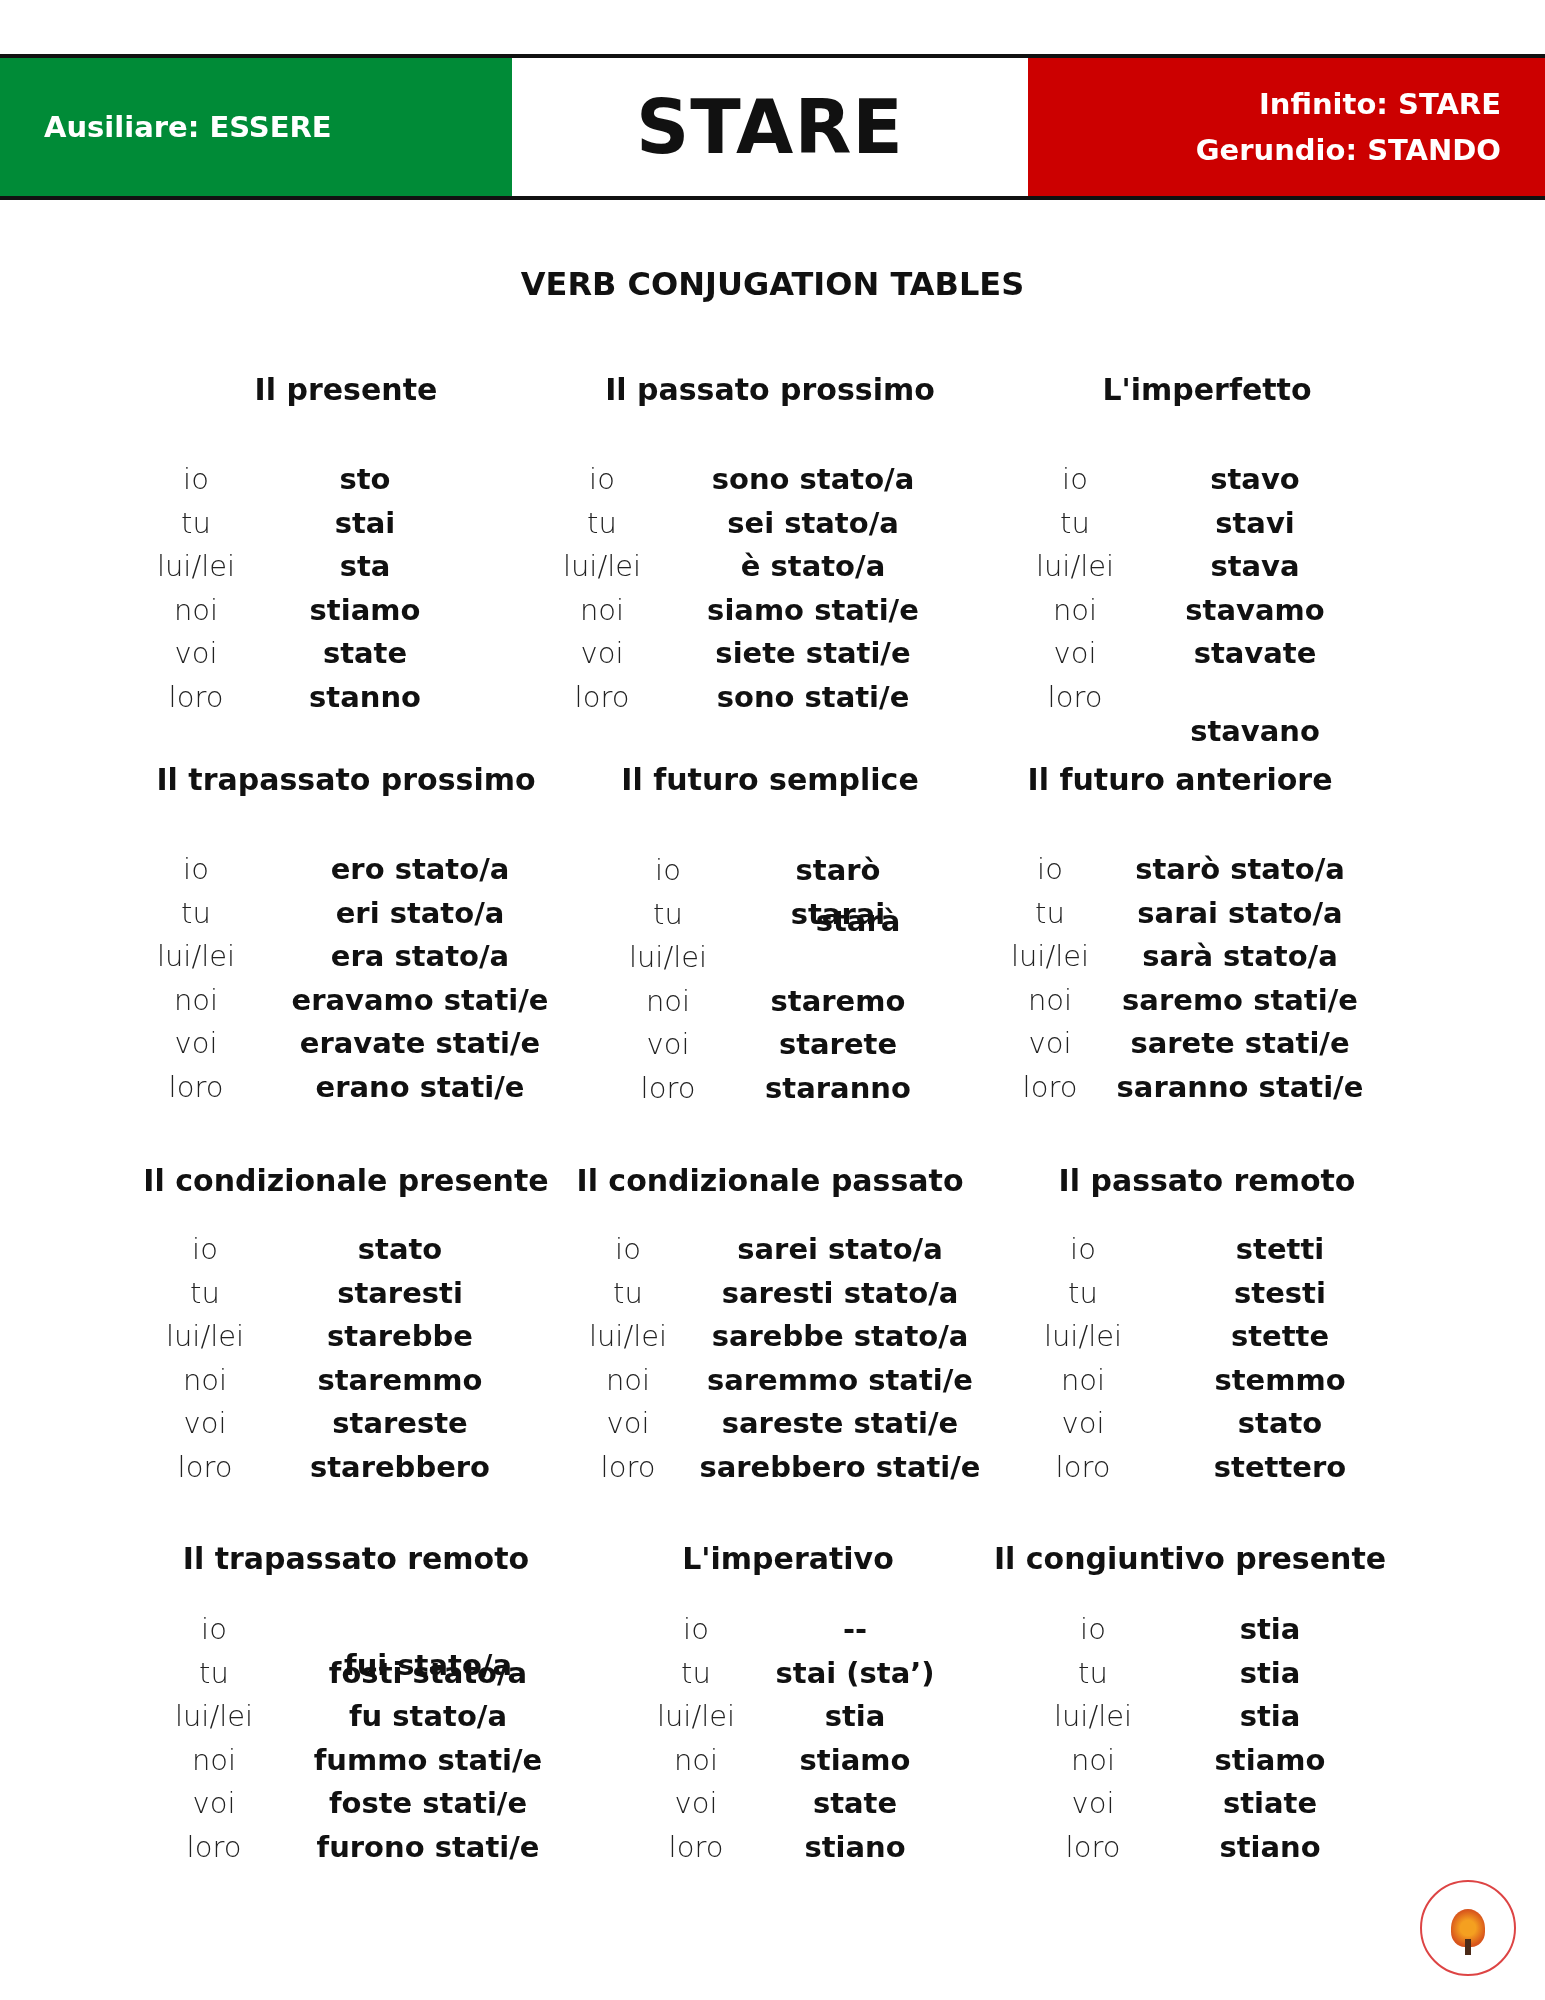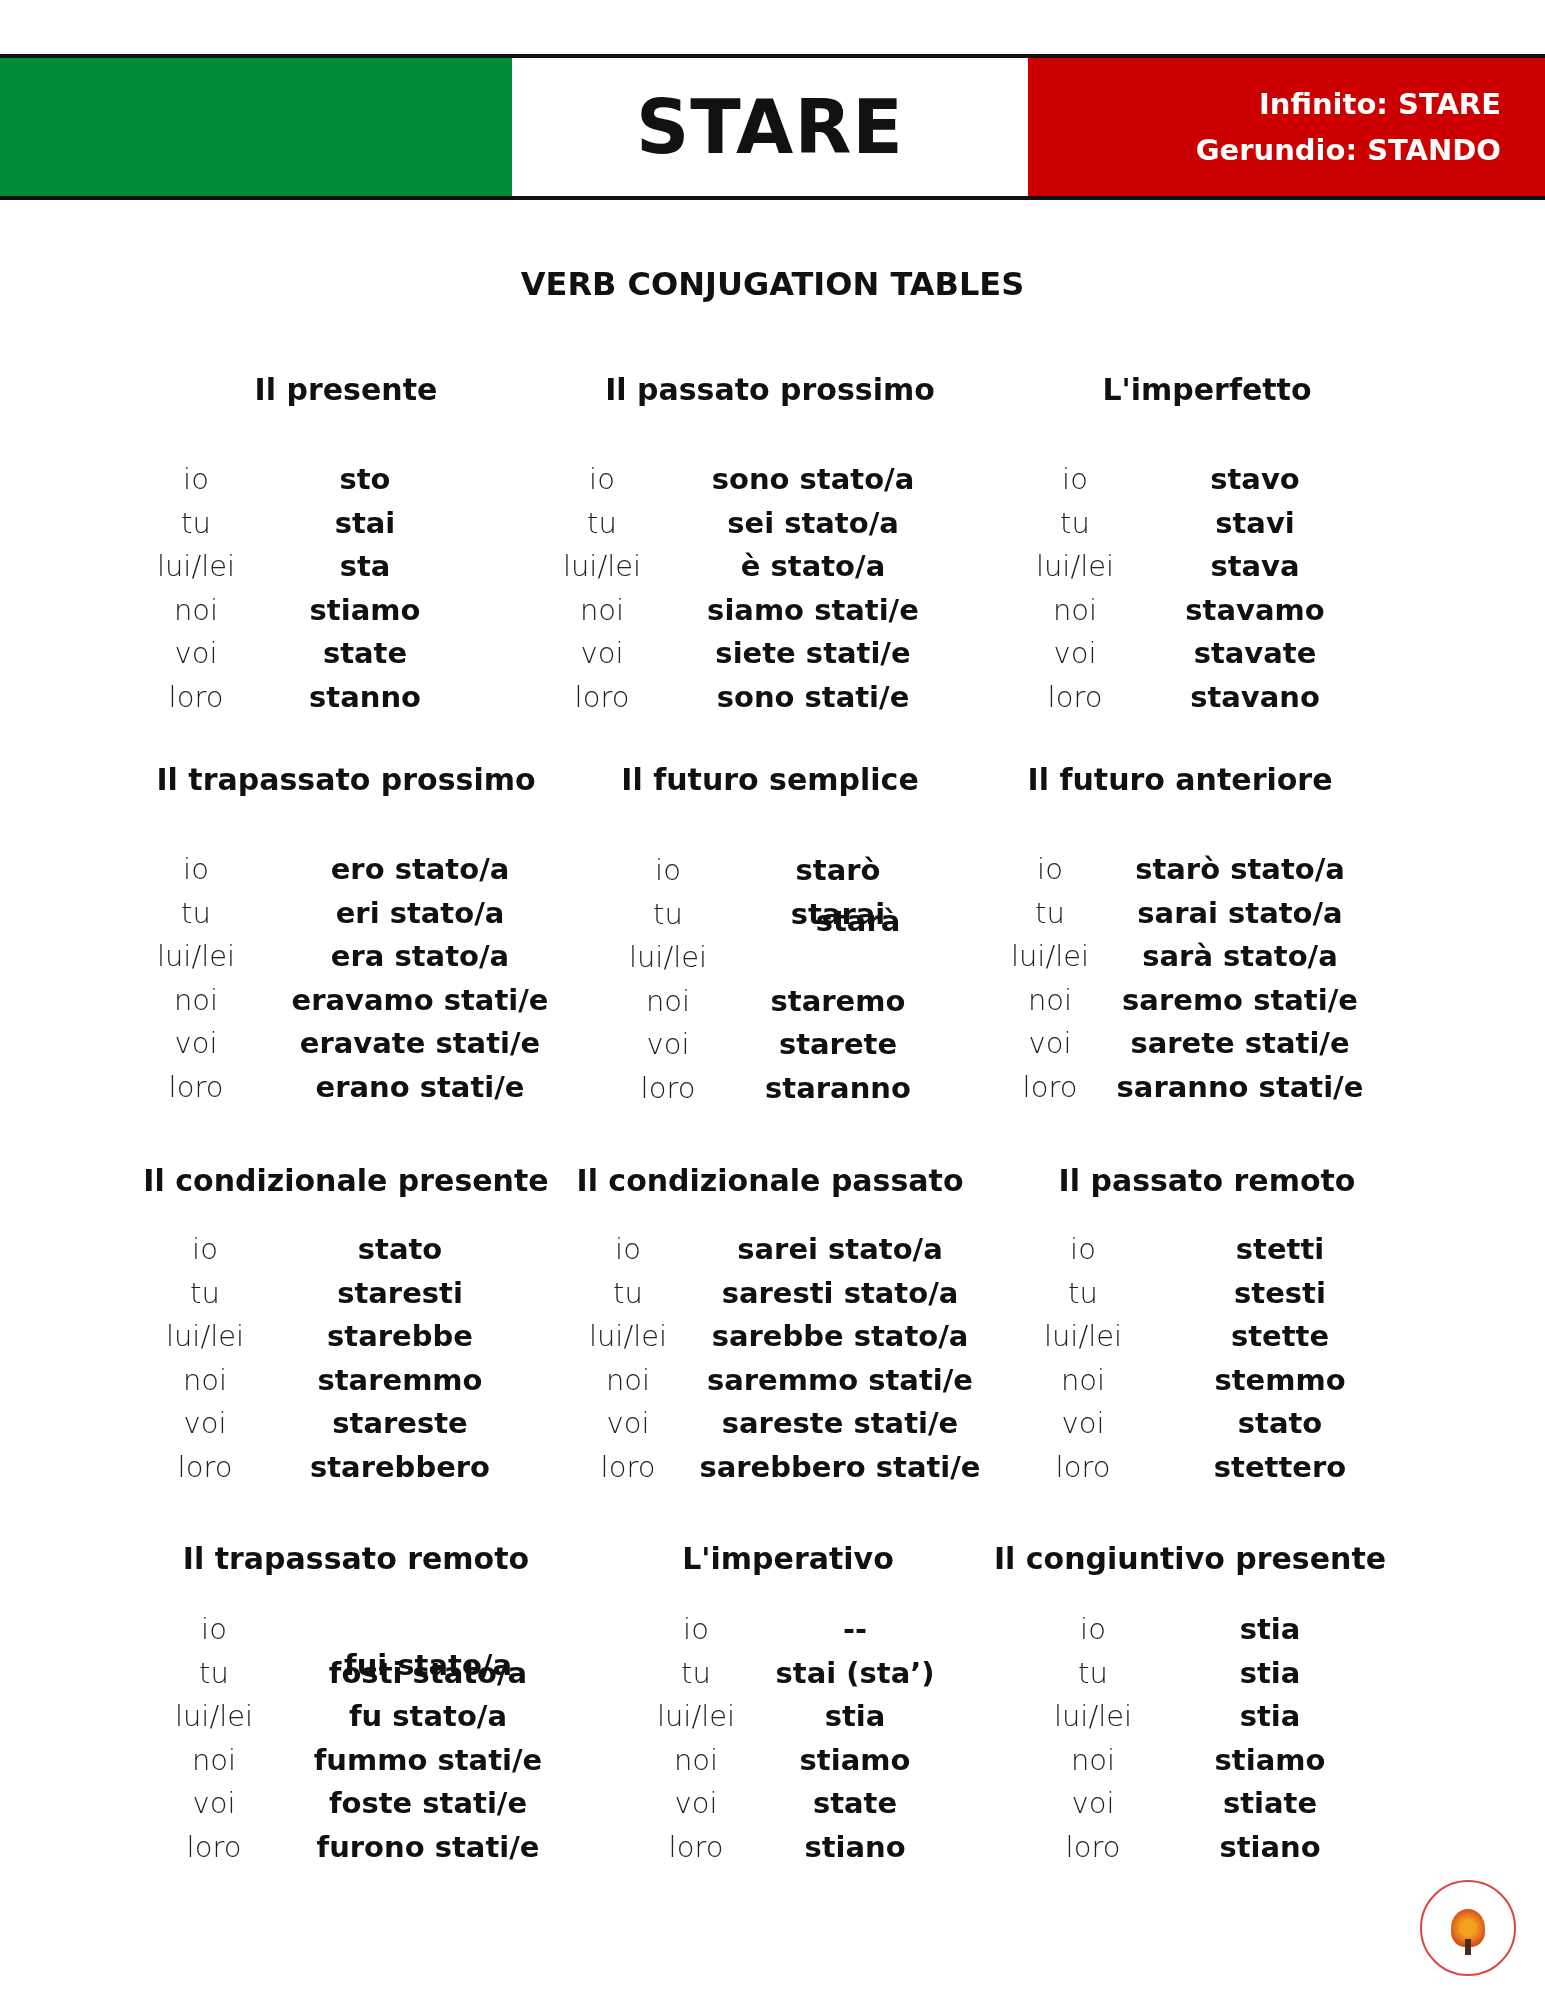--- a/index.html
+++ b/index.html
@@ -15,20 +15,21 @@
   .form{position:absolute;transform:translateX(-50%);font-weight:bold;}
   .logo{position:absolute;left:1420px;top:1880px;width:96px;height:96px;border-radius:50%;border:2px solid #d44;box-sizing:border-box;display:flex;align-items:center;justify-content:center;}
   .tree{width:34px;height:38px;border-radius:50% 50% 40% 40%;background:radial-gradient(circle,#f4a020 30%,#d8551c 70%);position:relative;}
   .tree:after{content:"";position:absolute;left:14px;top:30px;width:6px;height:16px;background:#4a2a18;}
 </style>
 </head>
 <body>
 
 <div class="banner">
   <div class="b-green">
+    <div>Ausiliare: ESSERE</div>
   </div>
   <div class="b-white">STARE</div>
   <div class="b-red">
     <div>Infinito: STARE</div>
     <div>Gerundio: STANDO</div>
   </div>
 </div>
 
 <div class="page-title">VERB CONJUGATION TABLES</div>
 
@@ -64,21 +65,21 @@
     <div class="row form" style="left: 1255px; top: 462px;">stavo</div>
     <div class="row pron" style="left: 1075px; top: 505.5px;">tu</div>
     <div class="row form" style="left: 1255px; top: 505.5px;">stavi</div>
     <div class="row pron" style="left: 1075px; top: 549px;">lui/lei</div>
     <div class="row form" style="left: 1255px; top: 549px;">stava</div>
     <div class="row pron" style="left: 1075px; top: 592.5px;">noi</div>
     <div class="row form" style="left: 1255px; top: 592.5px;">stavamo</div>
     <div class="row pron" style="left: 1075px; top: 636px;">voi</div>
     <div class="row form" style="left: 1255px; top: 636px;">stavate</div>
     <div class="row pron" style="left: 1075px; top: 679.5px;">loro</div>
-    <div class="row form" style="left: 1255px; top: 680px;">stavano</div>
+    <div class="row form" style="left: 1255px; top: 714px;">stavano</div>
     <div class="sec-title" style="left: 346px; top: 762px;">Il trapassato prossimo</div>
     <div class="row pron" style="left: 196px; top: 852px;">io</div>
     <div class="row form" style="left: 420px; top: 852px;">ero stato/a</div>
     <div class="row pron" style="left: 196px; top: 895.5px;">tu</div>
     <div class="row form" style="left: 420px; top: 895.5px;">eri stato/a</div>
     <div class="row pron" style="left: 196px; top: 939px;">lui/lei</div>
     <div class="row form" style="left: 420px; top: 939px;">era stato/a</div>
     <div class="row pron" style="left: 196px; top: 982.5px;">noi</div>
     <div class="row form" style="left: 420px; top: 982.5px;">eravamo stati/e</div>
     <div class="row pron" style="left: 196px; top: 1026px;">voi</div>

